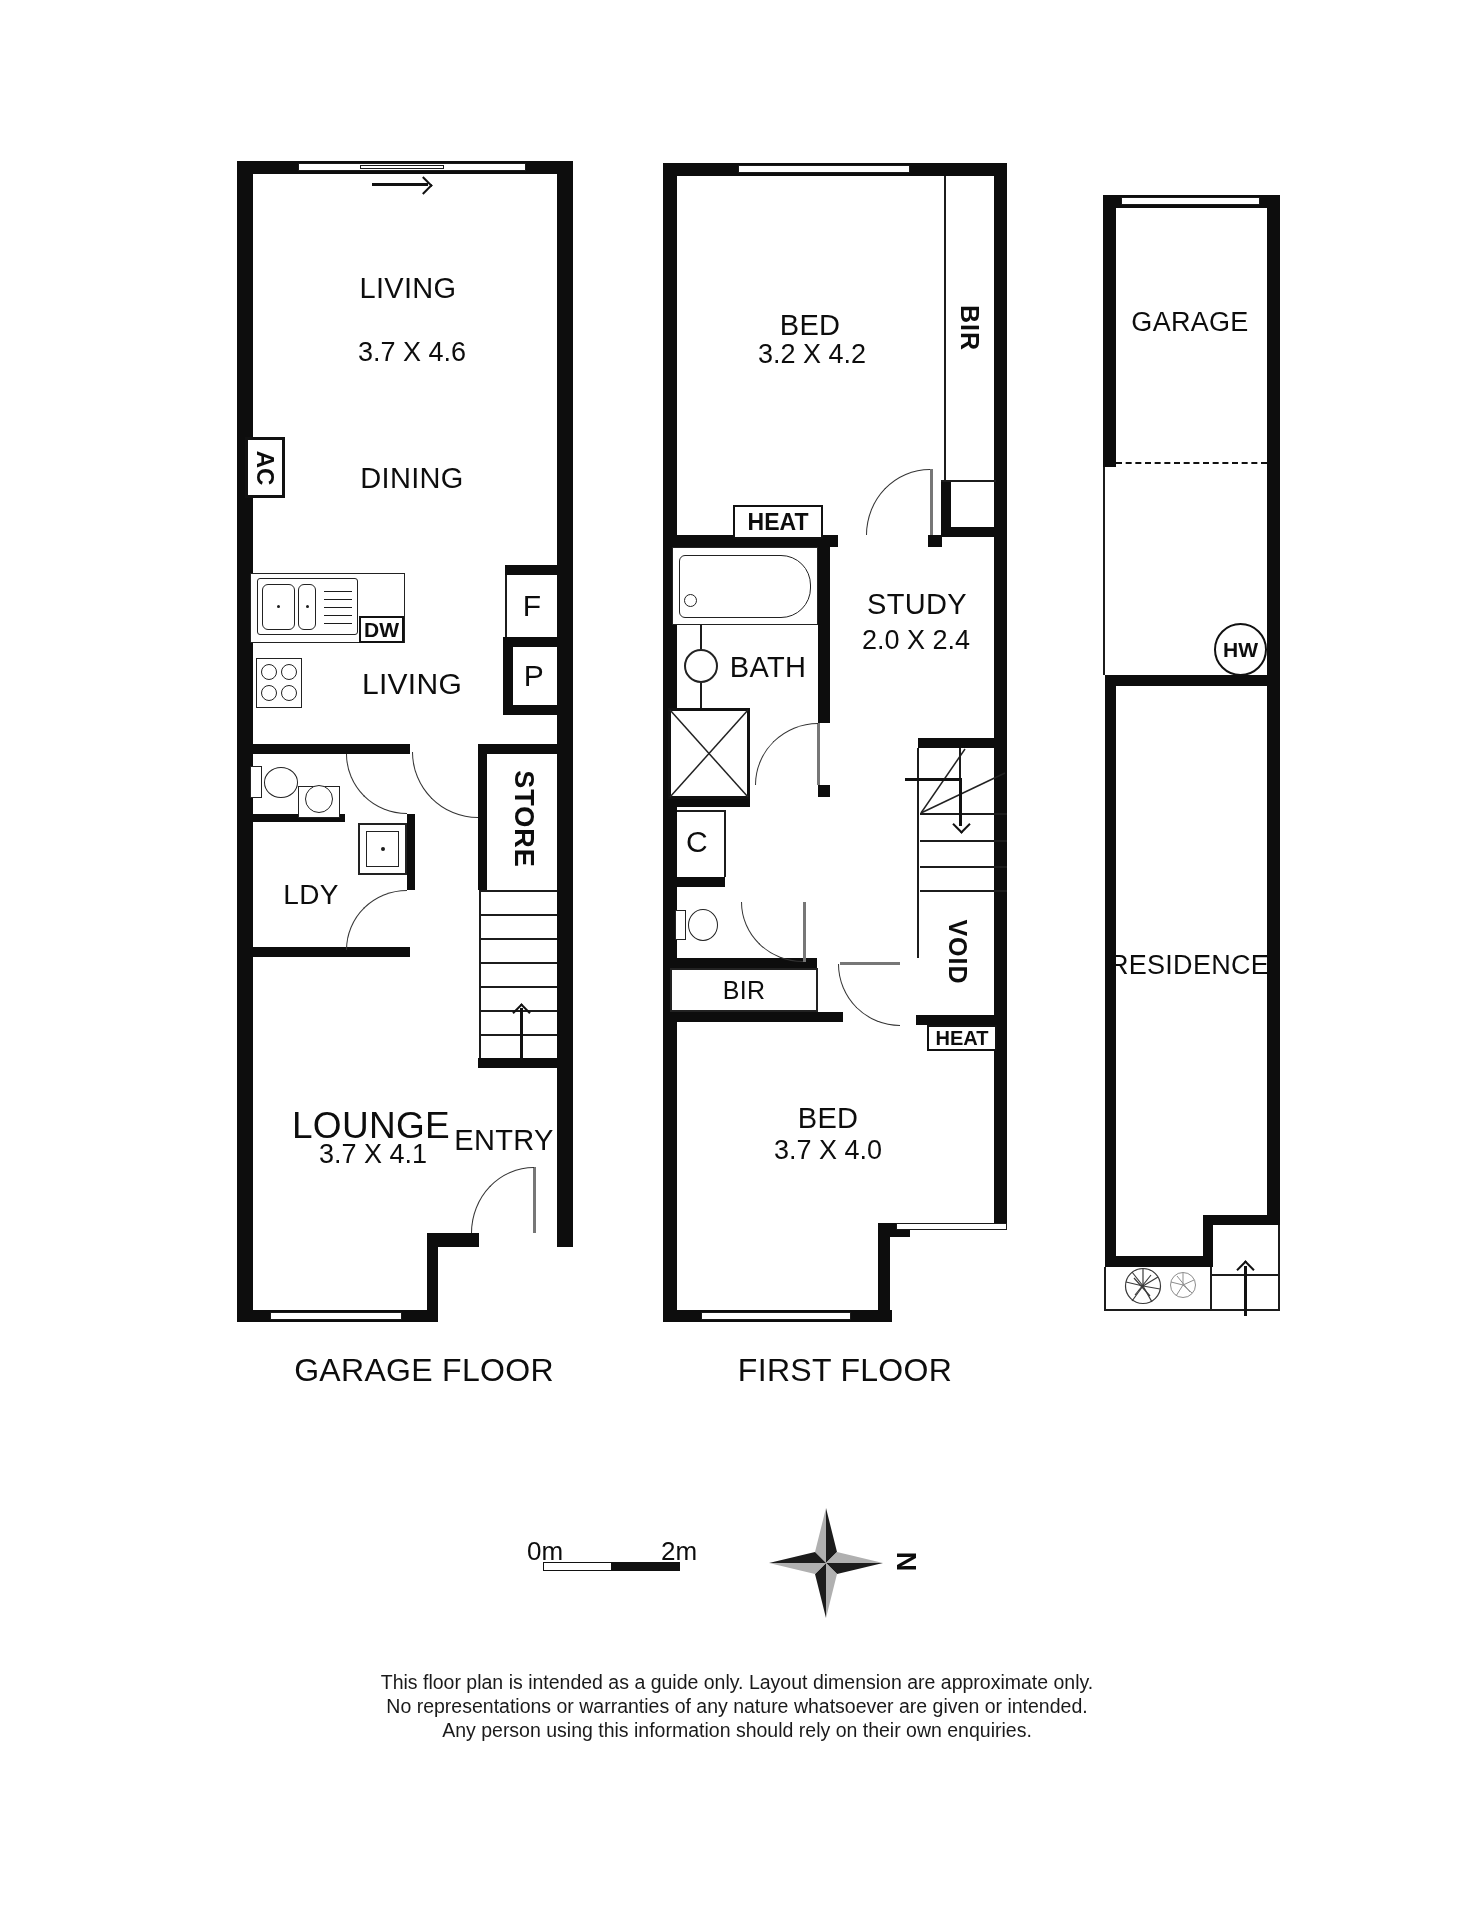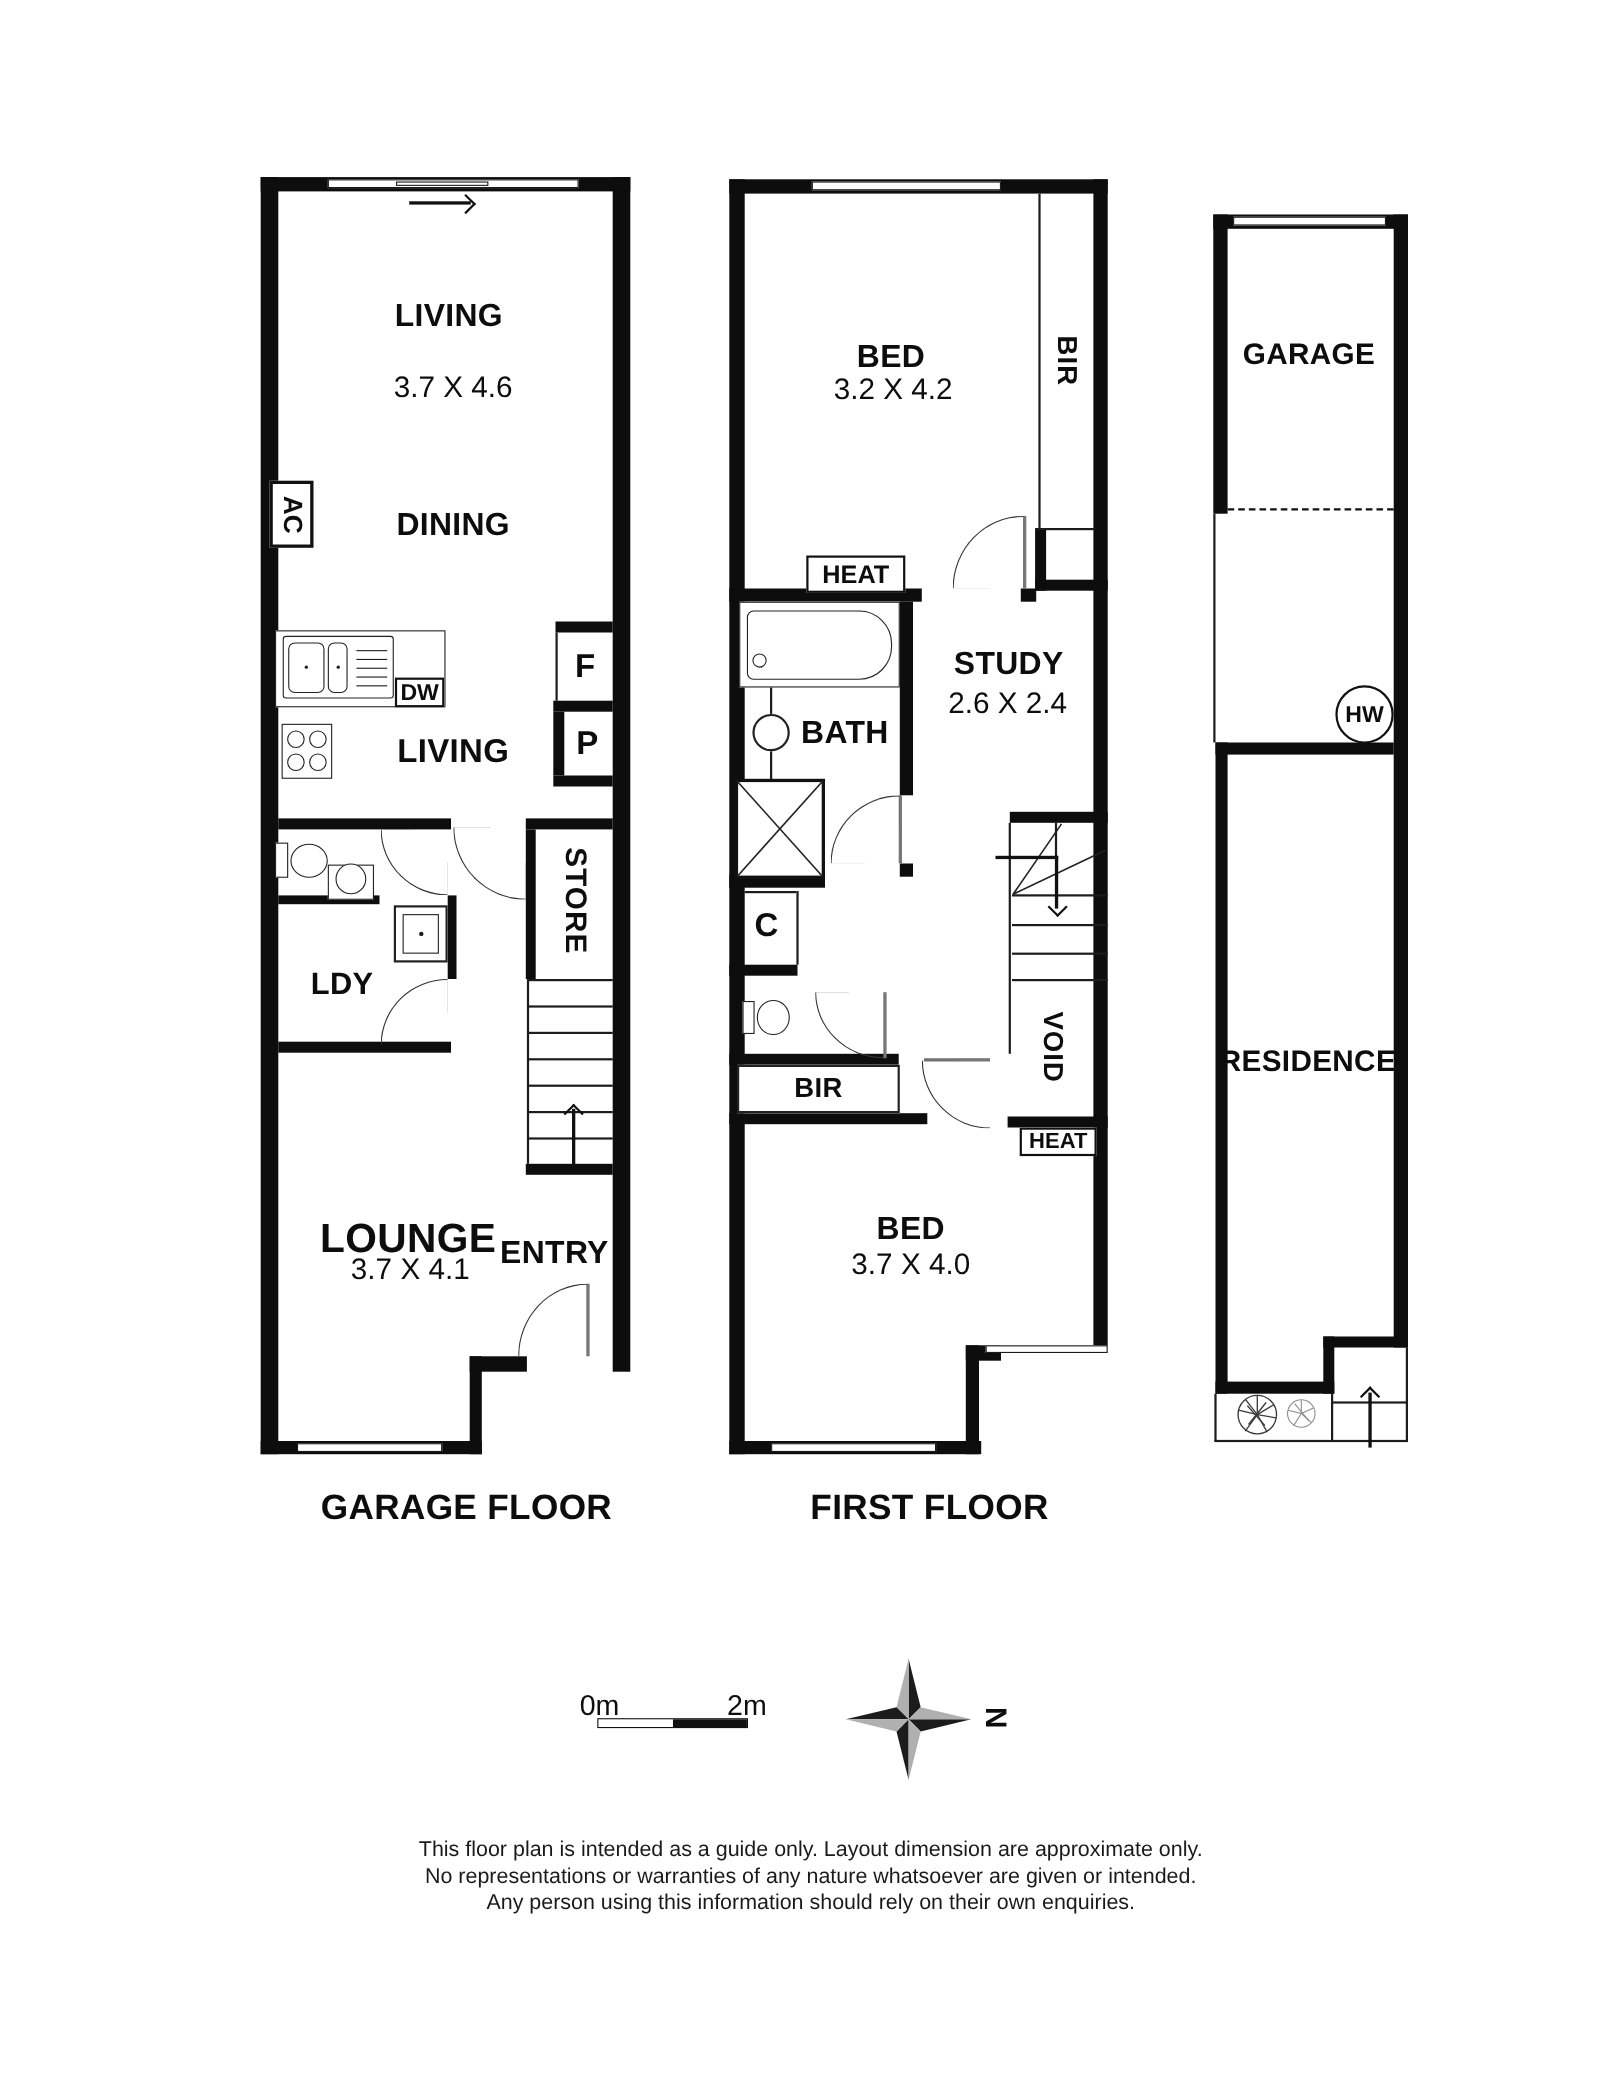--- a/index.html
+++ b/index.html
@@ -4,21 +4,21 @@
 <style>
   html,body { margin:0; padding:0; background:#fff; }
   #canvas { position:relative; width:1472px; height:1905px; background:#fff;
             font-family:"Liberation Sans", sans-serif; color:#0d0d0d; overflow:hidden; }
   .w   { position:absolute; background:#0d0d0d; }
   .tl  { position:absolute; background:#1c1c1c; }
   .win { position:absolute; background:#fff; border:1.5px solid #1a1a1a; box-sizing:border-box; }
   .fx  { position:absolute; background:#fff; border:1.5px solid #222; box-sizing:border-box; }
   .box { position:absolute; background:#fff; border:3px solid #111; box-sizing:border-box;
          display:flex; align-items:center; justify-content:center; font-weight:bold; }
-  .lb  { position:absolute; transform:translate(-50%,-50%); font-weight:bold; white-space:nowrap; letter-spacing:0.3px; }
+  .lb  { position:absolute; transform:translate(-50%,-50%); font-weight:normal; white-space:nowrap; letter-spacing:0.3px; }
   .lbr { position:absolute; transform:translate(-50%,-50%) rotate(90deg); font-weight:bold; white-space:nowrap; letter-spacing:1px; }
   .dm  { position:absolute; transform:translate(-50%,-50%); font-weight:normal; white-space:nowrap; }
   .arc { position:absolute; box-sizing:border-box; }
   .leaf{ position:absolute; background:#777; }
   .aln { position:absolute; background:#111; }
   .chev{ position:absolute; width:11px; height:11px; border-top:2.5px solid #111; border-right:2.5px solid #111; }
   svg  { position:absolute; overflow:visible; }
 </style>
 </head>
 <body>
@@ -191,21 +191,21 @@
     <div class="tl" style="left:920px;top:890px;width:87px;height:1.5px;"></div>
     <div class="aln" style="left:905px;top:778px;width:57px;height:2.5px;"></div>
     <div class="aln" style="left:959px;top:778px;width:2.5px;height:48px;"></div>
     <div class="chev" style="left:955px;top:818px;transform:rotate(135deg);"></div>
 
     <div class="lb" style="left:810px;top:325px;font-size:29px;">BED</div>
     <div class="dm" style="left:812px;top:354px;font-size:27px;">3.2 X 4.2</div>
     <div class="lbr" style="left:969px;top:328px;font-size:25px;">BIR</div>
     <div class="lb" style="left:768px;top:667px;font-size:29px;">BATH</div>
     <div class="lb" style="left:917px;top:604px;font-size:29px;">STUDY</div>
-    <div class="dm" style="left:916px;top:640px;font-size:27px;">2.6 X 2.4</div>
+    <div class="dm" style="left:916px;top:640px;font-size:27px;">2.0 X 2.4</div>
     <div class="lb" style="left:697px;top:842px;font-size:30px;">C</div>
     <div class="lb" style="left:744px;top:990px;font-size:25px;">BIR</div>
     <div class="lbr" style="left:957px;top:952px;font-size:25px;">VOID</div>
     <div class="lb" style="left:828px;top:1118px;font-size:29px;">BED</div>
     <div class="dm" style="left:828px;top:1150px;font-size:27px;">3.7 X 4.0</div>
     <div class="lb" style="left:845px;top:1370px;font-size:32px;">FIRST FLOOR</div>
   </div>
 
   <div>
     <div class="w" style="left:1103px;top:195px;width:13px;height:272px;"></div>

